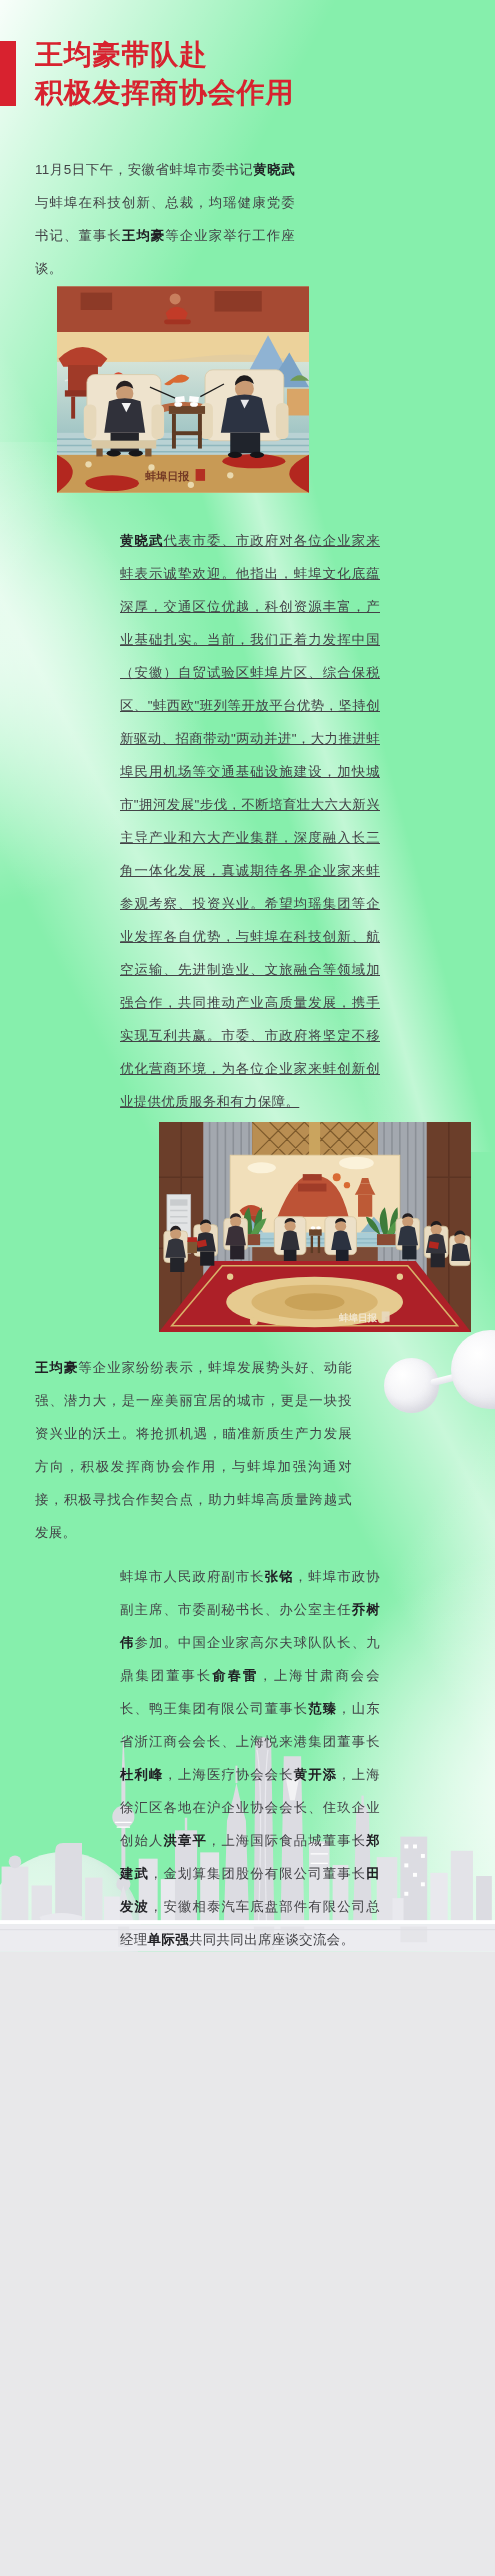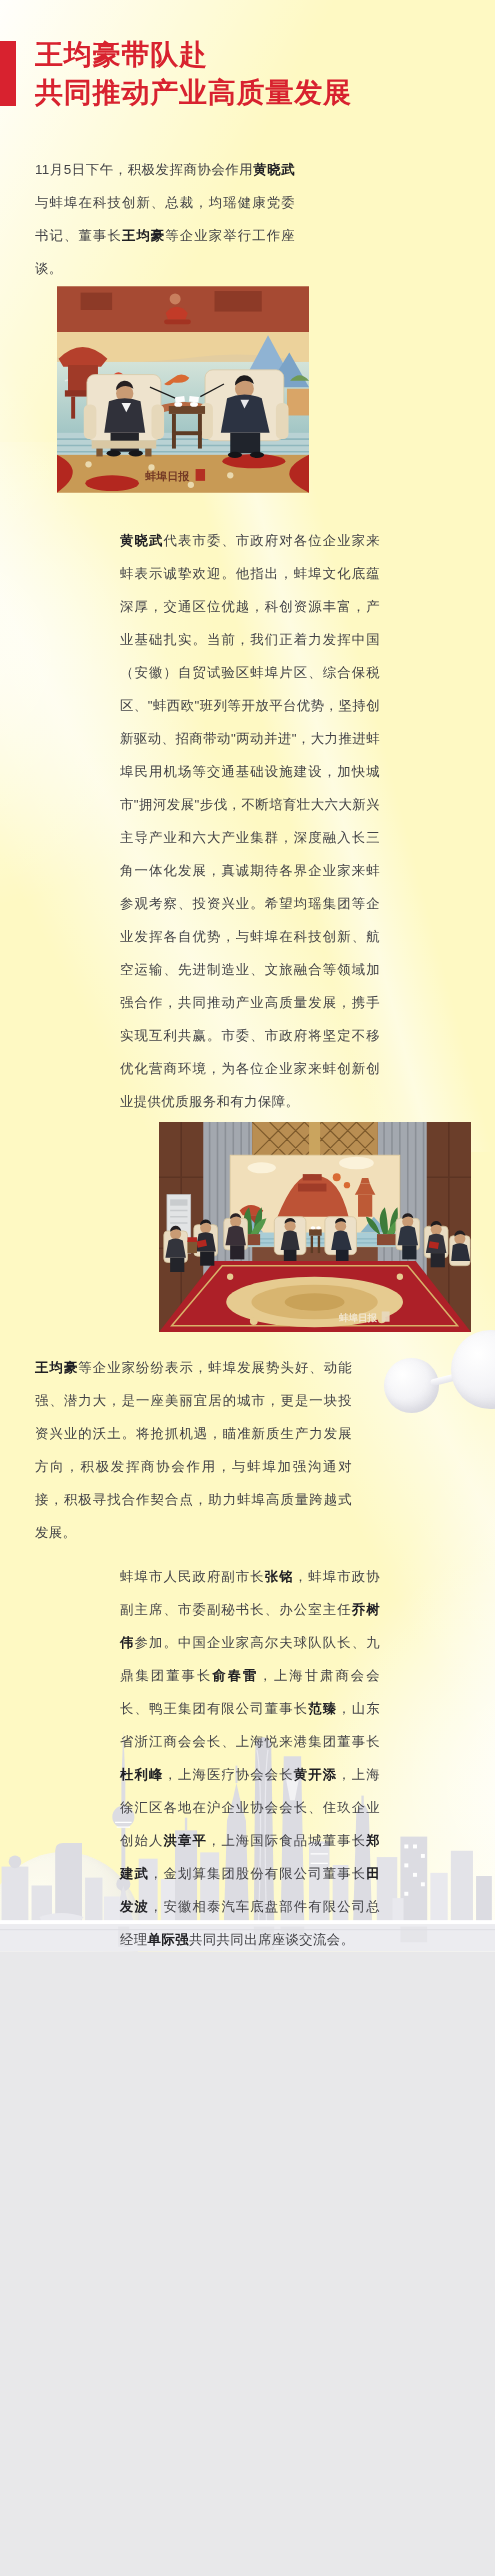--- a/index.html
+++ b/index.html
@@ -1,18 +1,18 @@
 <!DOCTYPE html>
 <html style="font-size:12.6px"><head>
 <meta charset="utf-8">
 <style>
   html,body{margin:0;padding:0;background:#e8e8ea;}
   .page{
     position:relative;width:495px;height:1952px;margin:0 auto;
-    background:#fef9c3;overflow:hidden;
+    background:#86efac;overflow:hidden;
     font-family:"Liberation Sans","DejaVu Sans",sans-serif;
   }
   
   .bg-layer{position:absolute;inset:0;z-index:0;pointer-events:none;}
   .fold-a{background:
      linear-gradient(118deg, rgba(255,255,255,.95) 0%, rgba(255,255,255,0) 22%),
      linear-gradient(299deg, rgba(255,255,255,.75) 0%, rgba(255,255,255,0) 20%),
      linear-gradient(62deg, rgba(255,255,255,0) 38%, rgba(255,255,255,.55) 47%, rgba(255,255,255,0) 56%);}
   .fold-b{top:442px;height:710px;inset-inline:0;position:absolute;
      background:
@@ -21,21 +21,21 @@
   .fold-c{top:1499px;height:710px;inset-inline:0;position:absolute;
      background:radial-gradient(80% 55% at 110% 40%, rgba(255,255,255,.85), rgba(255,255,255,0) 60%);}
 
   .accent-bar{position:absolute;left:0;top:41px;width:16px;height:65px;z-index:2;}
   .title{position:absolute;left:35px;top:36px;width:442px;z-index:2;
      font-size:28px;line-height:38px;font-weight:700;letter-spacing:0.8px;}
   .para{position:absolute;z-index:2;font-size:13.4px;line-height:33px;
      color:#434347;text-align:justify;letter-spacing:0.4px;margin:0;}
   .para .b{font-weight:700;color:#202024;}
   .p1{left:35px;top:153px;width:260px;}
-  .p2{left:120px;top:524px;width:260px;}
+  .p2{left:120px;top:524px;width:260px;text-decoration:underline;}
   .p3{left:35px;top:1351px;width:317px;}
   .p4{left:120px;top:1560px;width:260px;}
 
   figure.photo{position:absolute;margin:0;z-index:3;padding-left:18px;}
   figure.photo svg{display:block;}
   .ph1{left:39px;top:286px;}
   .ph2{left:141px;top:1122px;}
   .ph3{left:34px;top:2037px;}
 
   
@@ -56,24 +56,24 @@
 
 <div class="page">
 
   <div class="bg-layer fold-a"></div>
   <div class="fold-b"></div>
   <div class="fold-c"></div>
 
   <div class="accent-bar" style="background:#d8222f;"></div>
   <h1 class="title" style="color:#d8222f;margin:0;">
     <span>王均豪带队赴</span><br>
-    <span>共同推动产业高质量发展</span>
+    <span>积极发挥商协会作用</span>
   </h1>
 
-  <p class="para p1"><span>11月5日下午，积极发挥商协会作用</span><span class="b">黄晓武</span><span>与蚌埠在科技创新、总裁，均瑶健康党委书记、董事长</span><span class="b">王均豪</span><span>等企业家举行工作座谈。</span></p>
+  <p class="para p1"><span>11月5日下午，安徽省蚌埠市委书记</span><span class="b">黄晓武</span><span>与蚌埠在科技创新、总裁，均瑶健康党委书记、董事长</span><span class="b">王均豪</span><span>等企业家举行工作座谈。</span></p>
   <p class="para p2"><span class="b">黄晓武</span><span>代表市委、市政府对各位企业家来蚌表示诚挚欢迎。他指出，蚌埠文化底蕴深厚，交通区位优越，科创资源丰富，产业基础扎实。当前，我们正着力发挥中国（安徽）自贸试验区蚌埠片区、综合保税区、"蚌西欧"班列等开放平台优势，坚持创新驱动、招商带动"两动并进"，大力推进蚌埠民用机场等交通基础设施建设，加快城市"拥河发展"步伐，不断培育壮大六大新兴主导产业和六大产业集群，深度融入长三角一体化发展，真诚期待各界企业家来蚌参观考察、投资兴业。希望均瑶集团等企业发挥各自优势，与蚌埠在科技创新、航空运输、先进制造业、文旅融合等领域加强合作，共同推动产业高质量发展，携手实现互利共赢。市委、市政府将坚定不移优化营商环境，为各位企业家来蚌创新创业提供优质服务和有力保障。</span></p>
   <p class="para p3"><span class="b">王均豪</span><span>等企业家纷纷表示，蚌埠发展势头好、动能强、潜力大，是一座美丽宜居的城市，更是一块投资兴业的沃土。将抢抓机遇，瞄准新质生产力发展方向，积极发挥商协会作用，与蚌埠加强沟通对接，积极寻找合作契合点，助力蚌埠高质量跨越式发展。</span></p>
   <p class="para p4"><span>蚌埠市人民政府副市长</span><span class="b">张铭</span><span>，蚌埠市政协副主席、市委副秘书长、办公室主任</span><span class="b">乔树伟</span><span>参加。中国企业家高尔夫球队队长、九鼎集团董事长</span><span class="b">俞春雷</span><span>，上海甘肃商会会长、鸭王集团有限公司董事长</span><span class="b">范臻</span><span>，山东省浙江商会会长、上海悦来港集团董事长</span><span class="b">杜利峰</span><span>，上海医疗协会会长</span><span class="b">黄开添</span><span>，上海徐汇区各地在沪企业协会会长、住玖企业创始人</span><span class="b">洪章平</span><span>，上海国际食品城董事长</span><span class="b">郑建武</span><span>，金划算集团股份有限公司董事长</span><span class="b">田发波</span><span>，安徽相泰汽车底盘部件有限公司总经理</span><span class="b">单际强</span><span>共同共同出席座谈交流会。</span></p>
 
   <figure class="photo ph1">
     <svg width="252" height="207" viewBox="0 0 320 262">
       <defs>
         <linearGradient id="wtr1" x1="0" y1="0" x2="0" y2="1">
           <stop offset="0" stop-color="#d3e3d9"></stop>
             <stop offset="1" stop-color="#9fc4c4"></stop>

